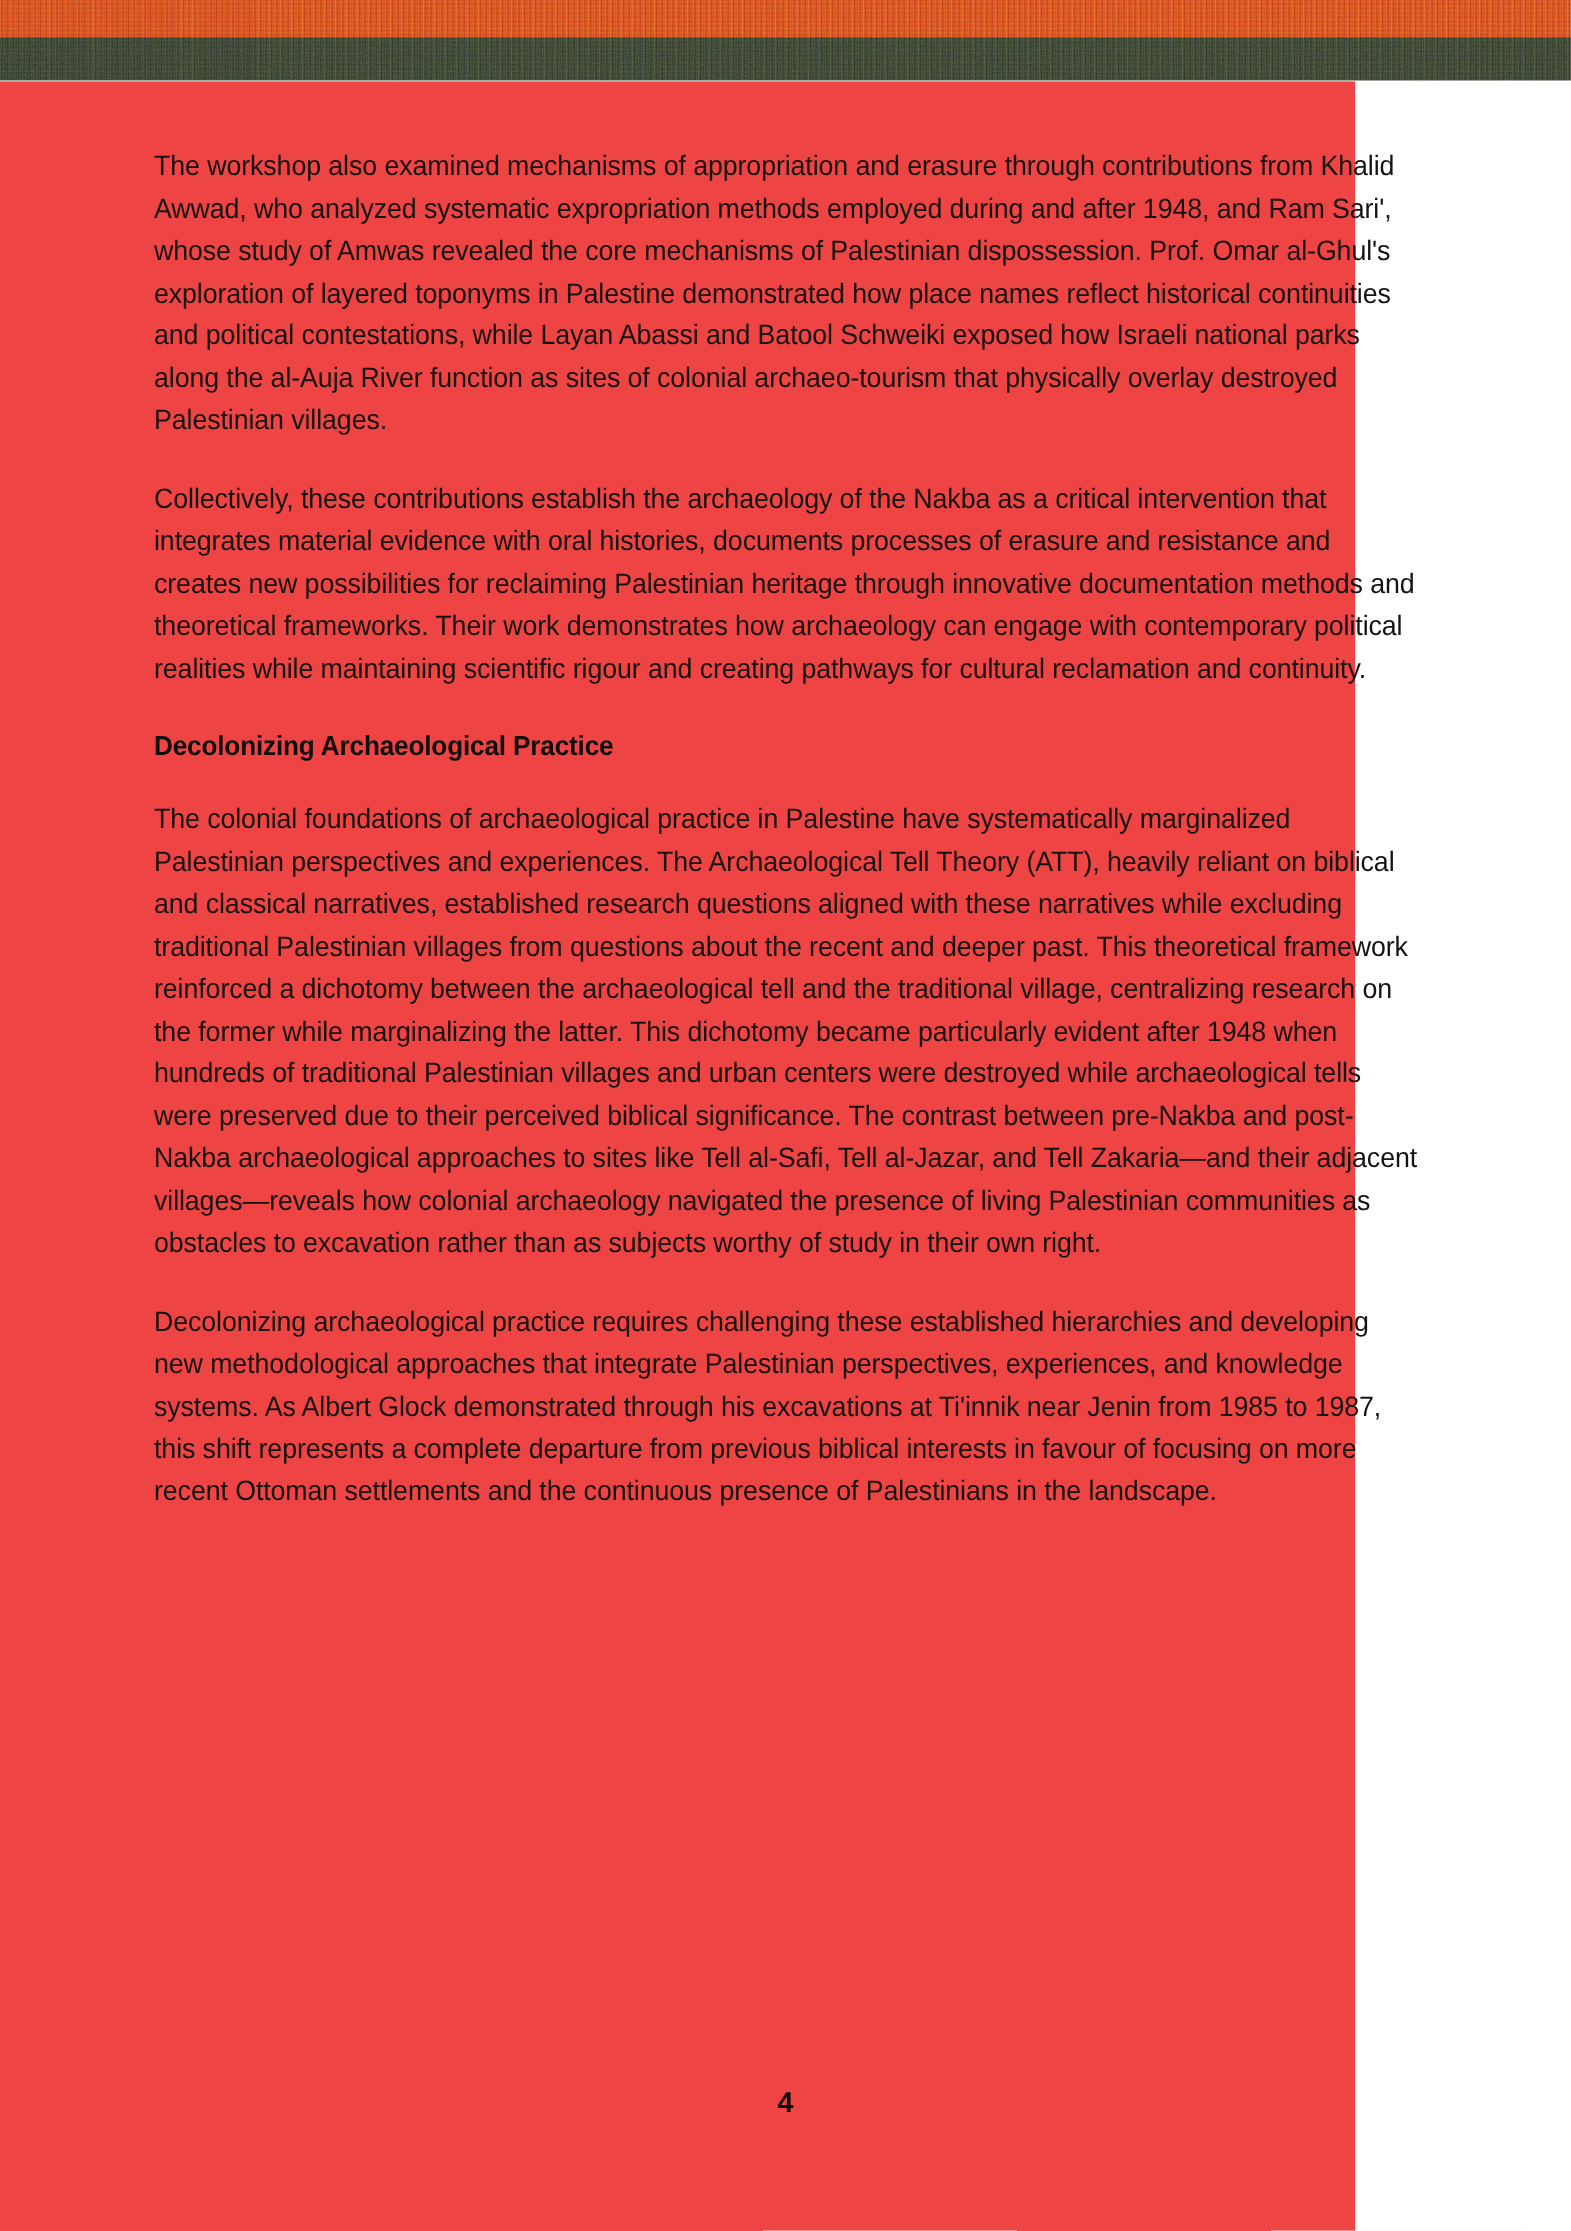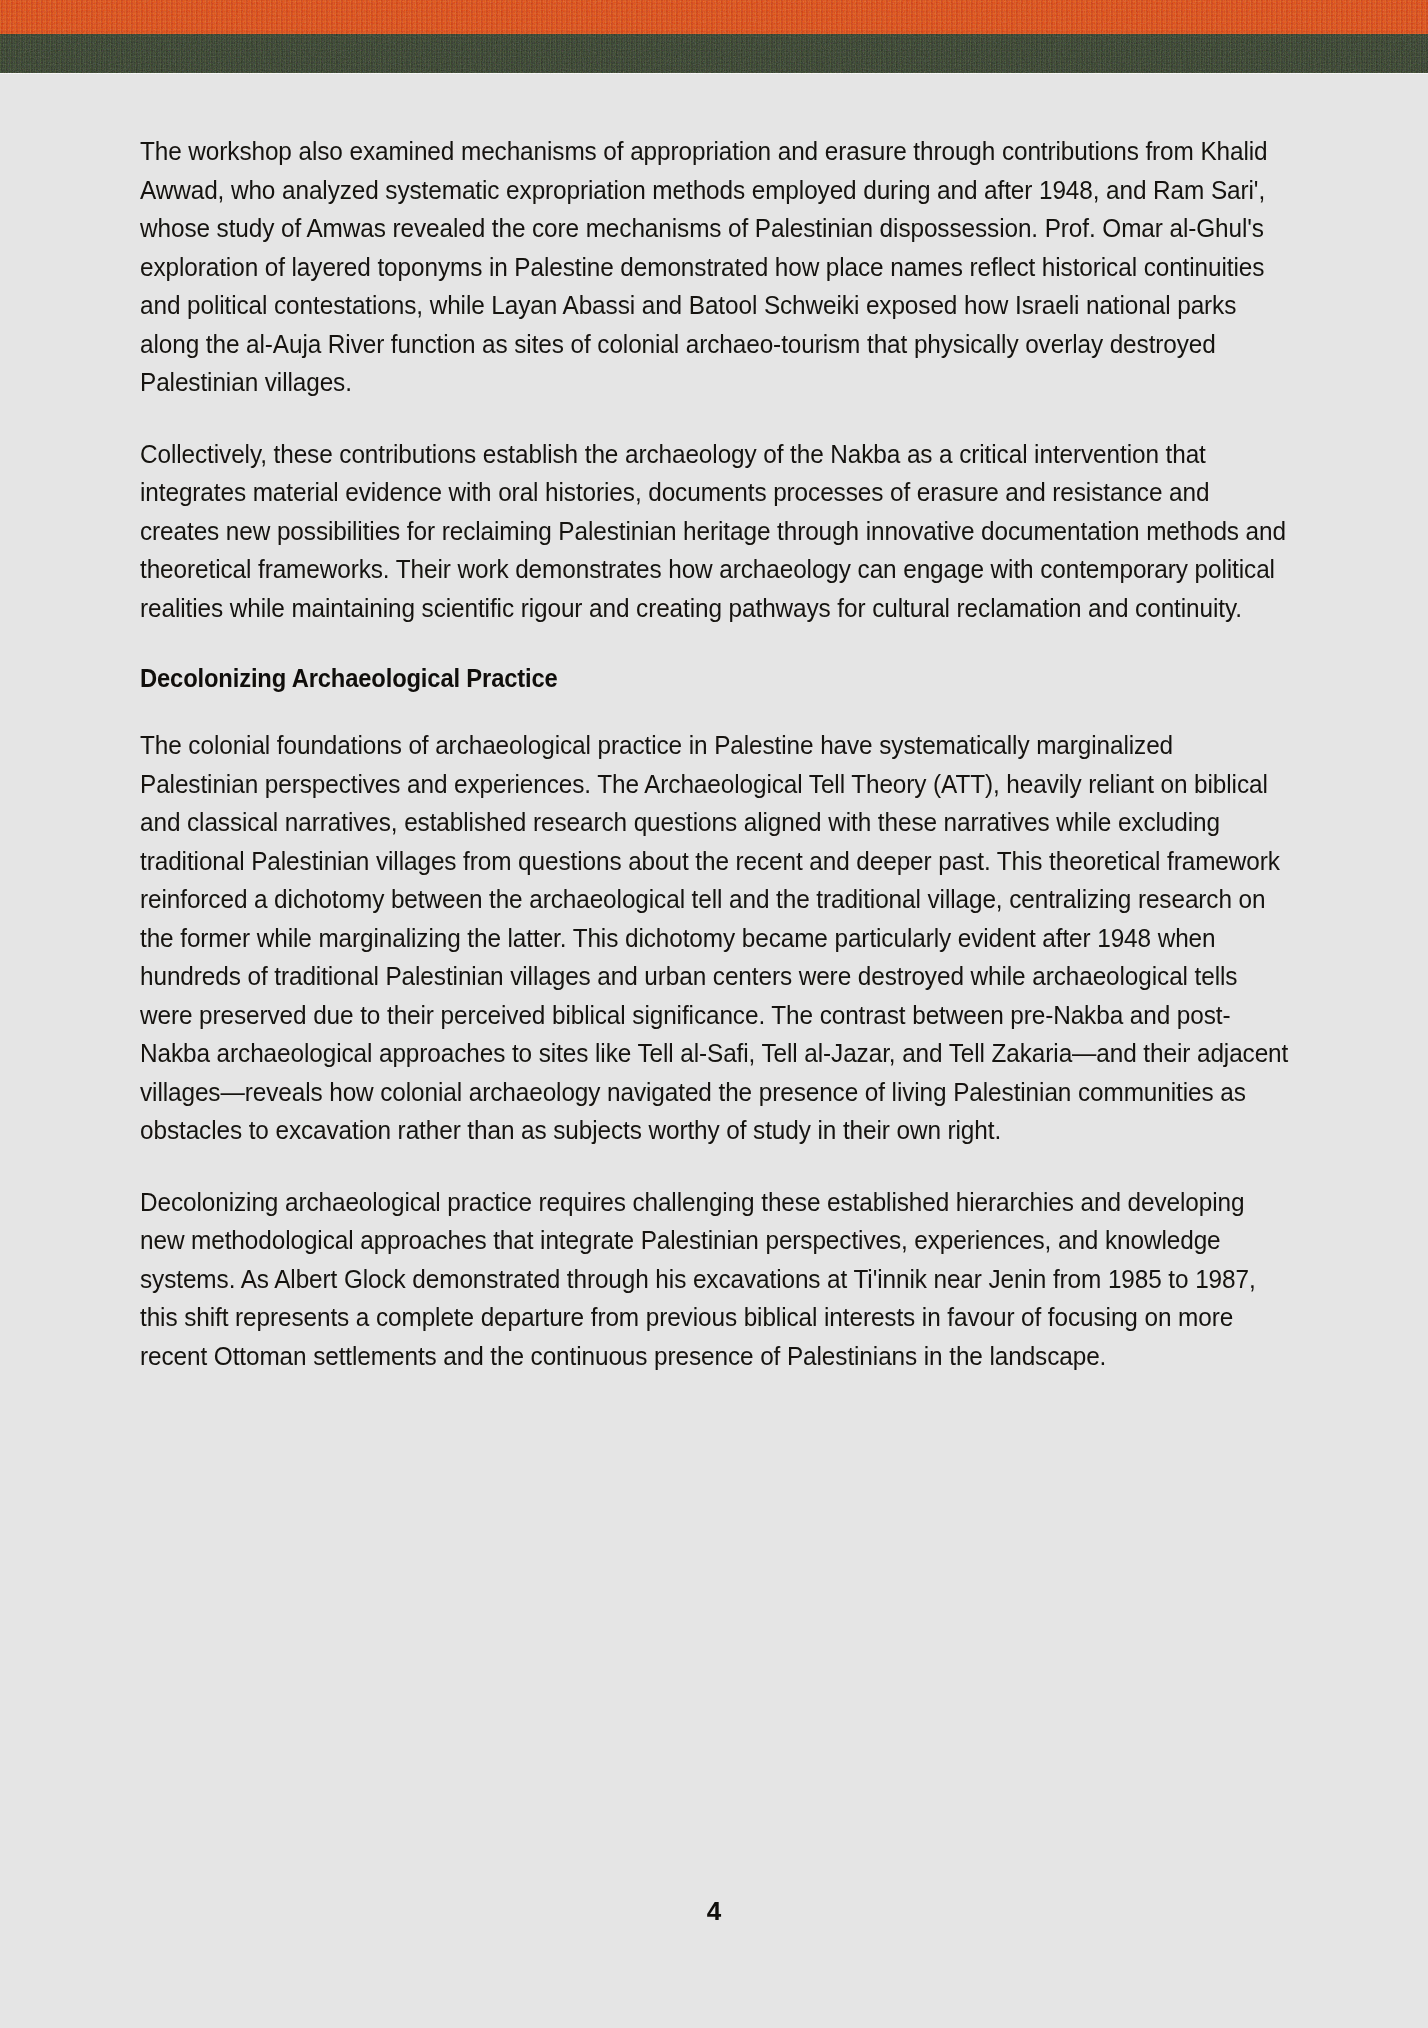--- a/index.html
+++ b/index.html
@@ -51,23 +51,23 @@
     height: 74px;
     opacity: 0.55;
     pointer-events: none;
   }
 
   
   .page-body {
     position: absolute;
     top: 74px;
     left: 0;
-    width: 1428px;
+    width: 1232px;
     height: 1954px;
-    background: #e5e5e5;
+    background: #ef4444;
   }
 
   .content {
     position: absolute;
     left: 140px;
     top: 58px;
     width: 1152px;
   }
 
   p.para {

